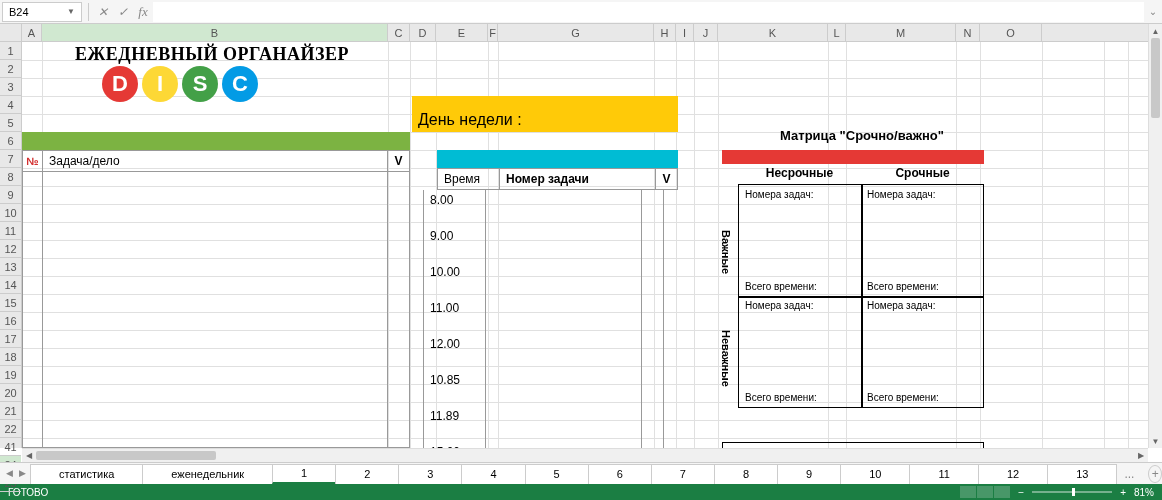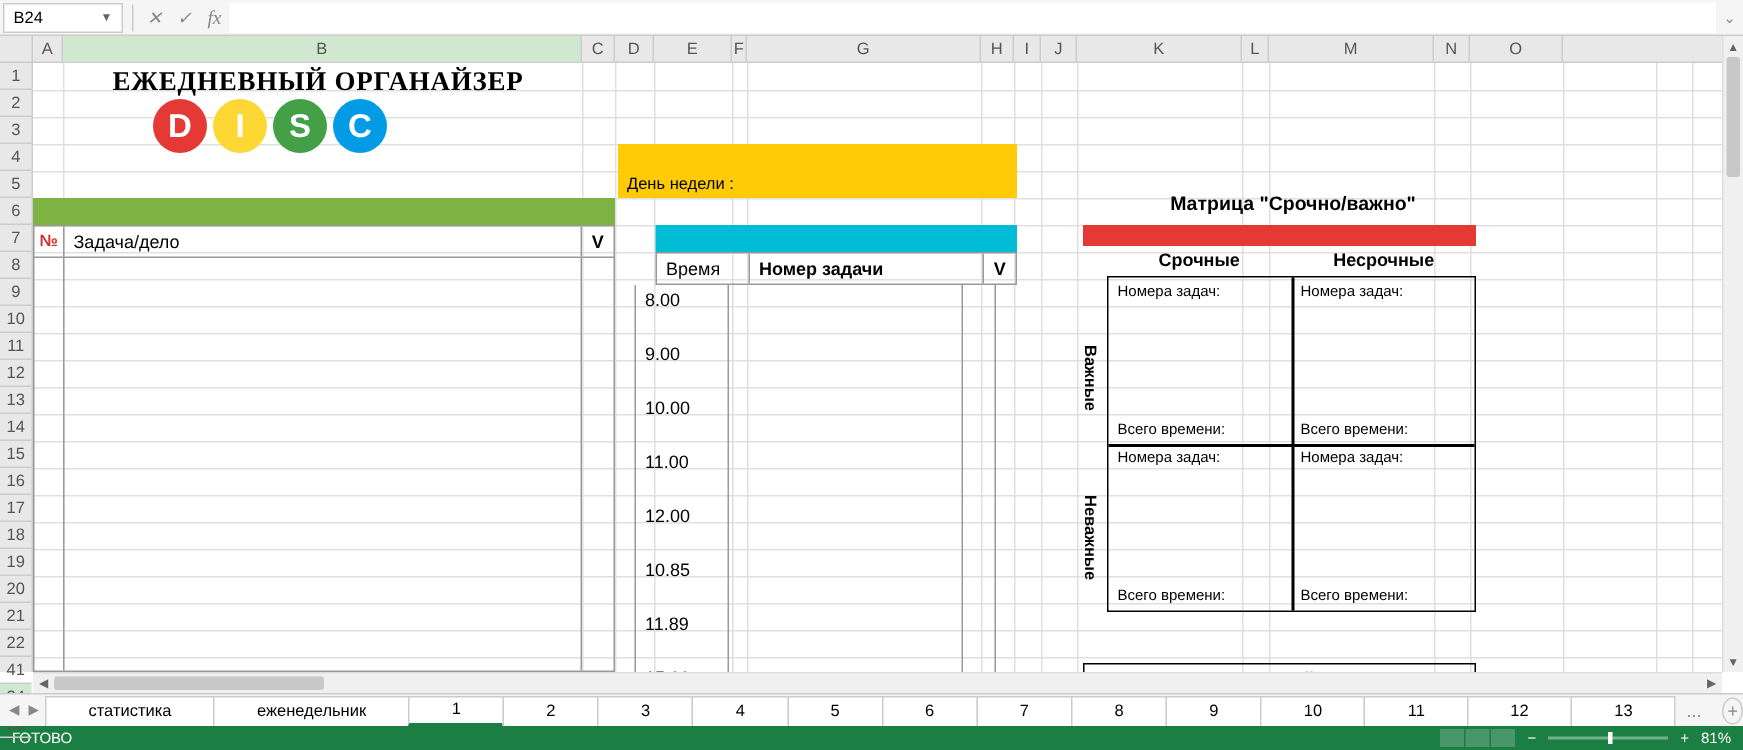--- a/index.html
+++ b/index.html
@@ -36,21 +36,21 @@
 
 .green-bar { position: absolute; left: 0; top: 90px; width: 388px; height: 18px; background: #7cb342; }
 .task-header { position: absolute; left: 0; top: 108px; width: 388px; height: 22px; border: 1px solid #999; display: flex; }
 .task-header .num { width: 20px; color: #d32f2f; font-weight: bold; display: flex; align-items: center; justify-content: center; border-right: 1px solid #999; font-size: 11px; }
 .task-header .lbl { flex: 1; padding: 3px 6px; font-size: 12px; }
 .task-header .v { width: 22px; border-left: 1px solid #999; display: flex; align-items: center; justify-content: center; font-weight: bold; }
 .task-body { position: absolute; left: 0; top: 130px; width: 388px; bottom: 0; border-left: 1px solid #999; border-right: 1px solid #999; border-bottom: 1px solid #999; }
 .task-body .vcol { position: absolute; right: 0; top: 0; bottom: 0; width: 22px; border-left: 1px solid #999; }
 .task-body .numcol { position: absolute; left: 0; top: 0; bottom: 0; width: 20px; border-right: 1px solid #999; }
 
-.yellow-bar { position: absolute; left: 390px; top: 54px; width: 266px; height: 36px; background: #ffca08; display: flex; align-items: flex-end; padding: 3px 6px; font-size: 11px; }
+.yellow-bar { position: absolute; left: 390px; top: 54px; width: 266px; height: 36px; background: #ffca08; display: flex; align-items: flex-end; padding: 3px 6px; font-size: 16px; }
 .cyan-bar { position: absolute; left: 415px; top: 108px; width: 241px; height: 18px; background: #00bcd4; }
 .time-header { position: absolute; left: 415px; top: 126px; width: 241px; height: 22px; border: 1px solid #999; display: flex; }
 .time-header .c1 { width: 62px; padding: 3px 6px; border-right: 1px solid #999; }
 .time-header .c2 { flex: 1; padding: 3px 6px; font-weight: bold; }
 .time-header .c3 { width: 22px; border-left: 1px solid #999; display: flex; align-items: center; justify-content: center; font-weight: bold; }
 .time-body { position: absolute; left: 401px; top: 148px; width: 241px; bottom: 0; border-left: 1px solid #999; border-right: 1px solid #999; }
 .time-body .vcol2 { position: absolute; right: 0; top: 0; bottom: 0; width: 22px; border-left: 1px solid #999; }
 .time-body .tcol { position: absolute; left: 0; top: 0; bottom: 0; width: 62px; border-right: 1px solid #999; }
 .time-row { height: 36px; padding: 3px 6px; font-size: 12px; }
 
@@ -237,22 +237,22 @@
             <div class="time-row">10.85</div>
             <div class="time-row">11.89</div>
             <div class="time-row">15.00</div>
           </div>
         <div class="vcol2"></div>
       </div>
 
       <div class="matrix-title">Матрица "Срочно/важно"</div>
       <div class="red-bar"></div>
       <div class="matrix-head">
+        <div>Несрочные</div>
         <div>Срочные</div>
-        <div>Несрочные</div>
       </div>
       <div class="vlabel" style="left:698px;top:170px;height:80px;">Важные</div>
       <div class="vlabel" style="left:698px;top:270px;height:92px;">Неважные</div>
       <div class="matrix-grid">
         <div class="mcol"></div>
         <div class="mrow"></div>
         <div class="mcell" style="left:0;top:0">
           <div class="top">Номера задач:</div>
           <div class="bot">Всего времени:</div>
         </div>

